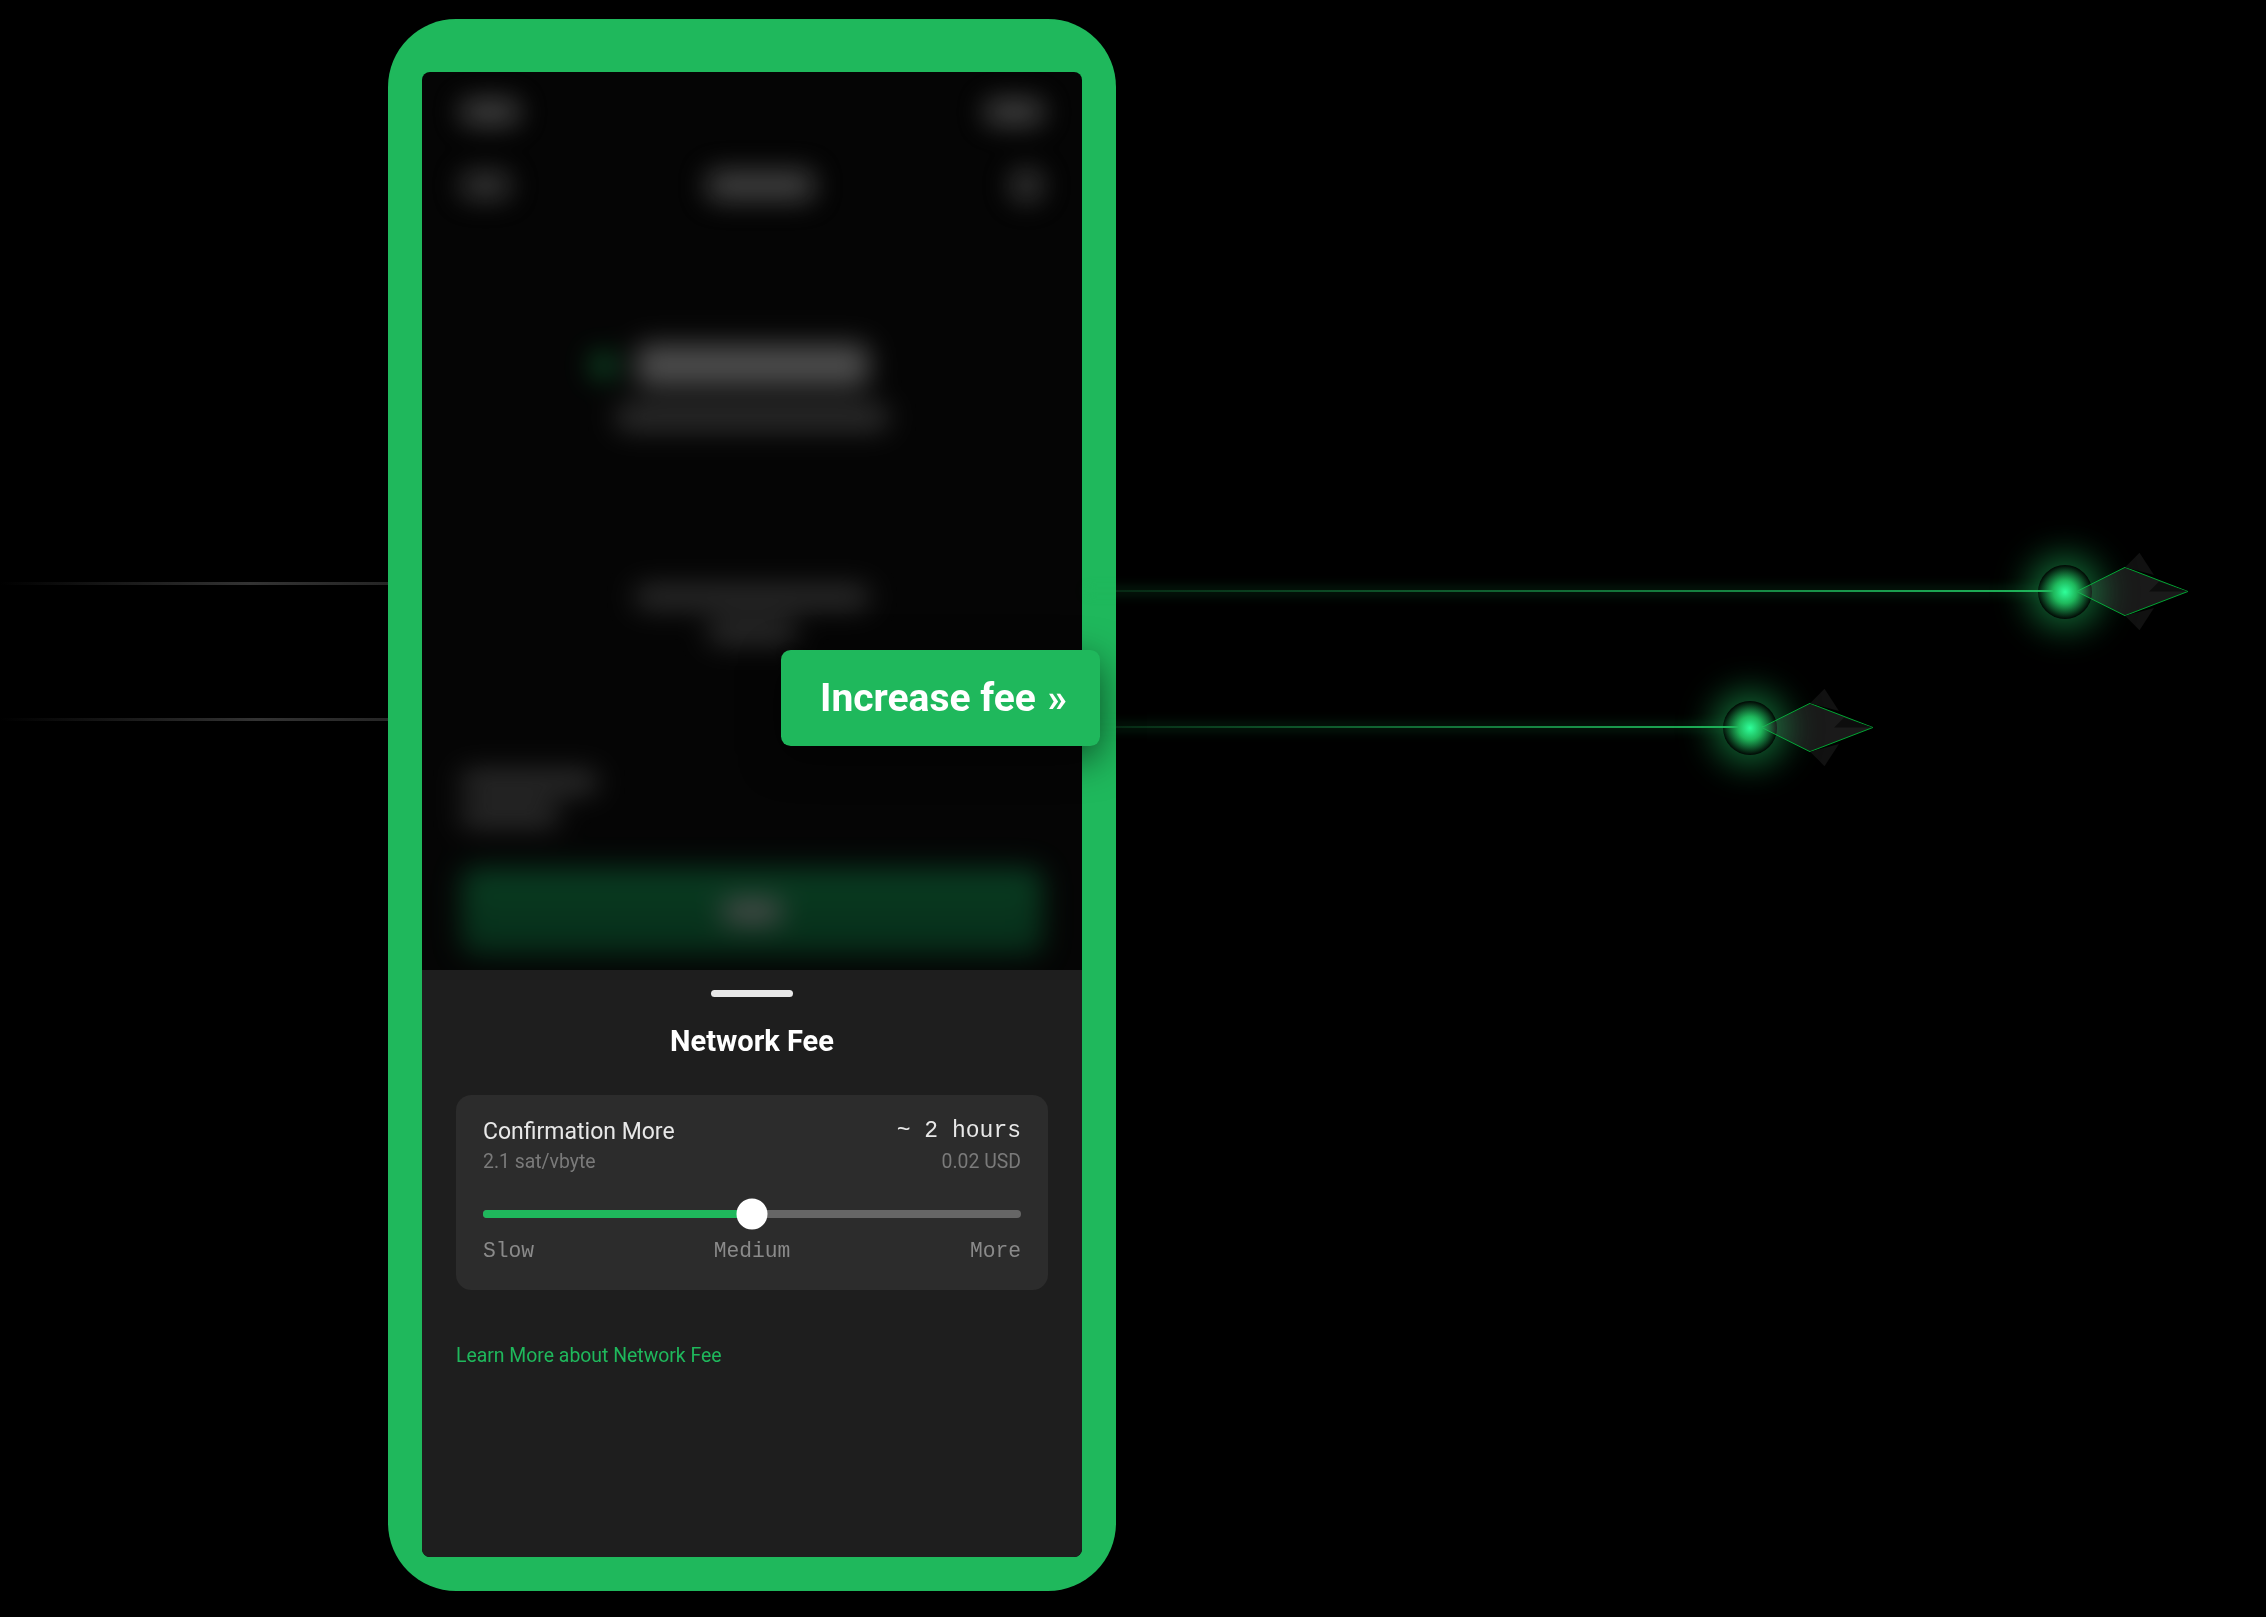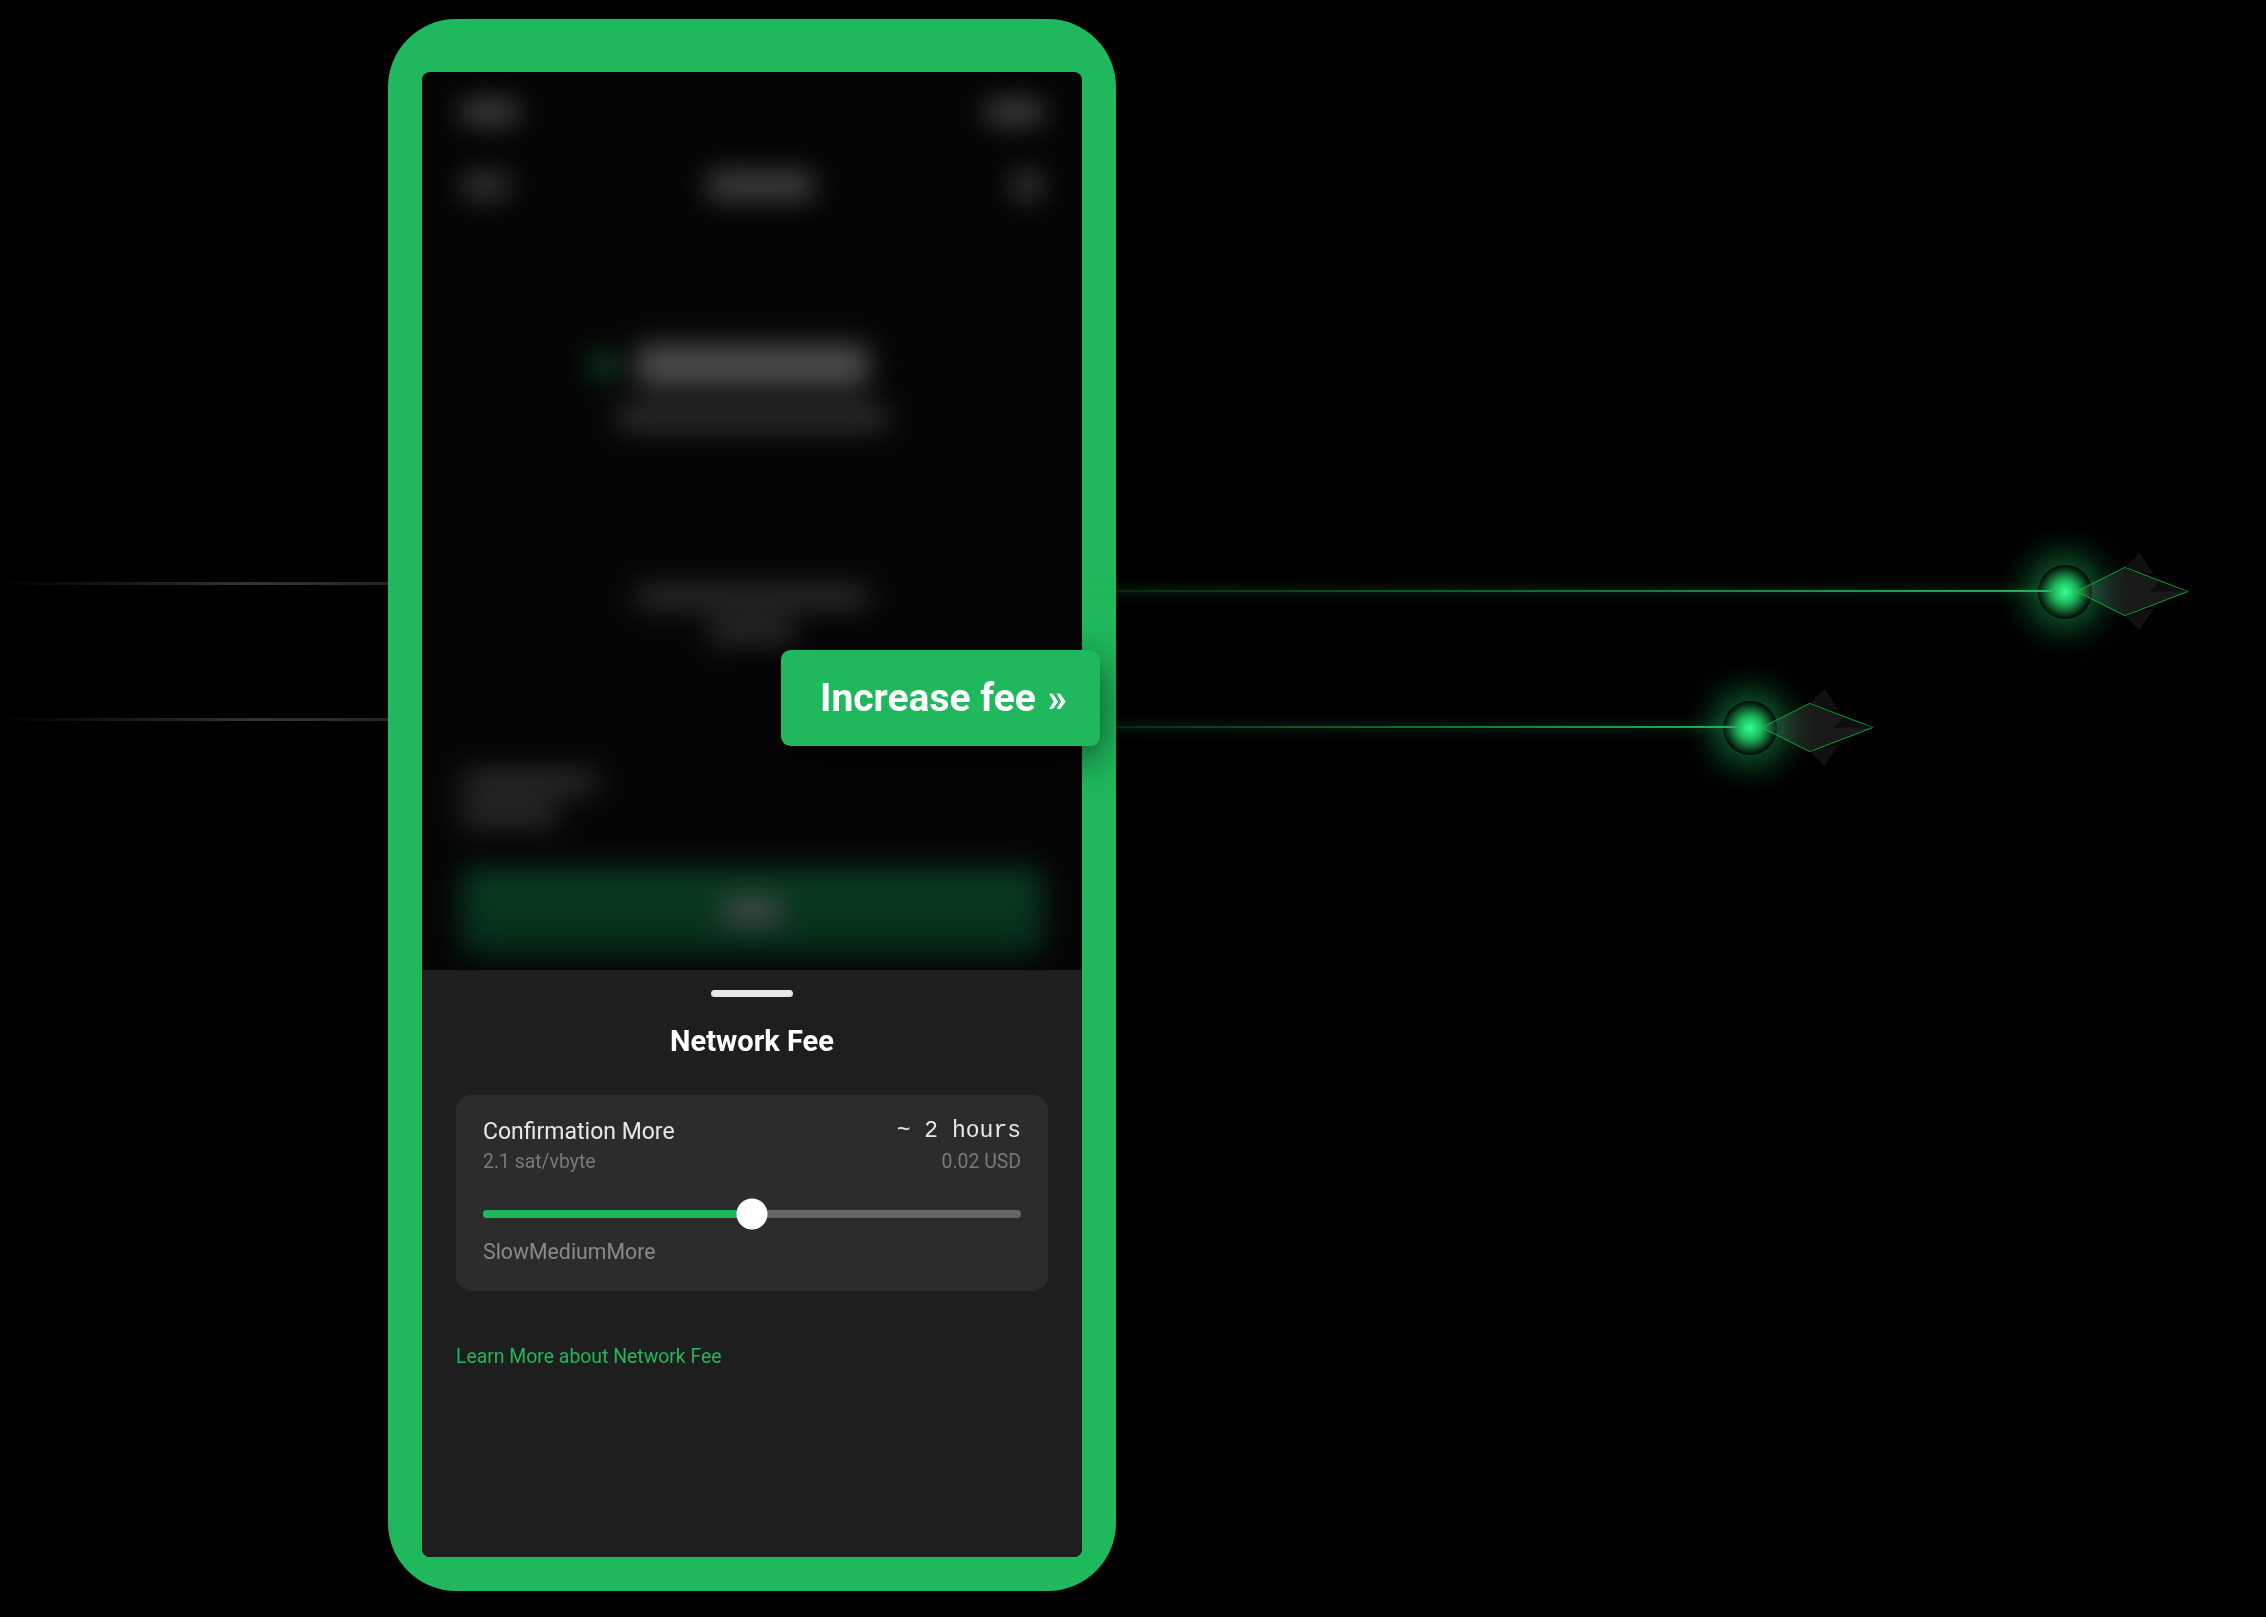--- a/index.html
+++ b/index.html
@@ -228,22 +228,24 @@
       left: 50%;
       transform: translate(-50%, -50%);
       width: 31px;
       height: 31px;
       background: #fff;
       border-radius: 50%;
     }
     
     .slider-labels {
       display: flex;
+      justify-content: space-between;
       color: #8a8a8a;
       font-size: 21.3px;
+      font-family: Liberation Mono, monospace;
     }
     
     .learn-more {
       color: #1fb85c;
       font-size: 19.4px;
       text-align: left;
       margin-top: 54px;
     }
     
     

